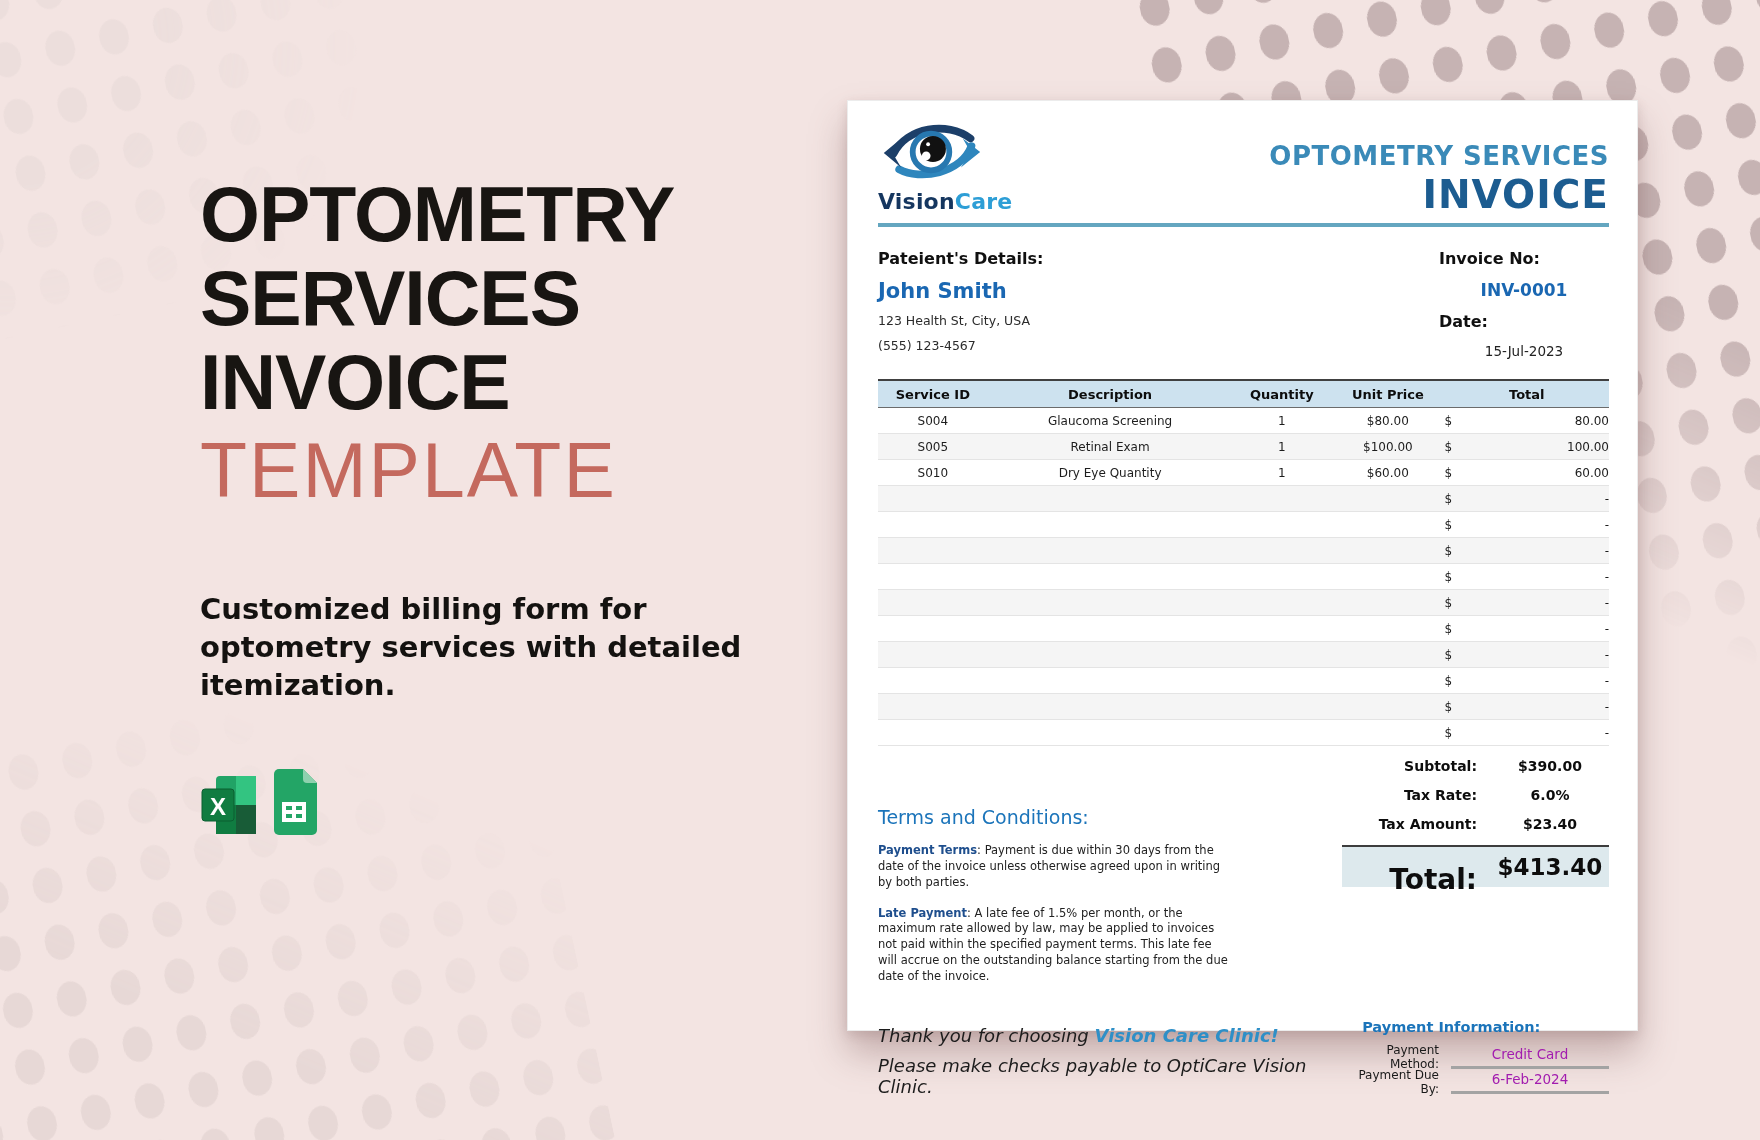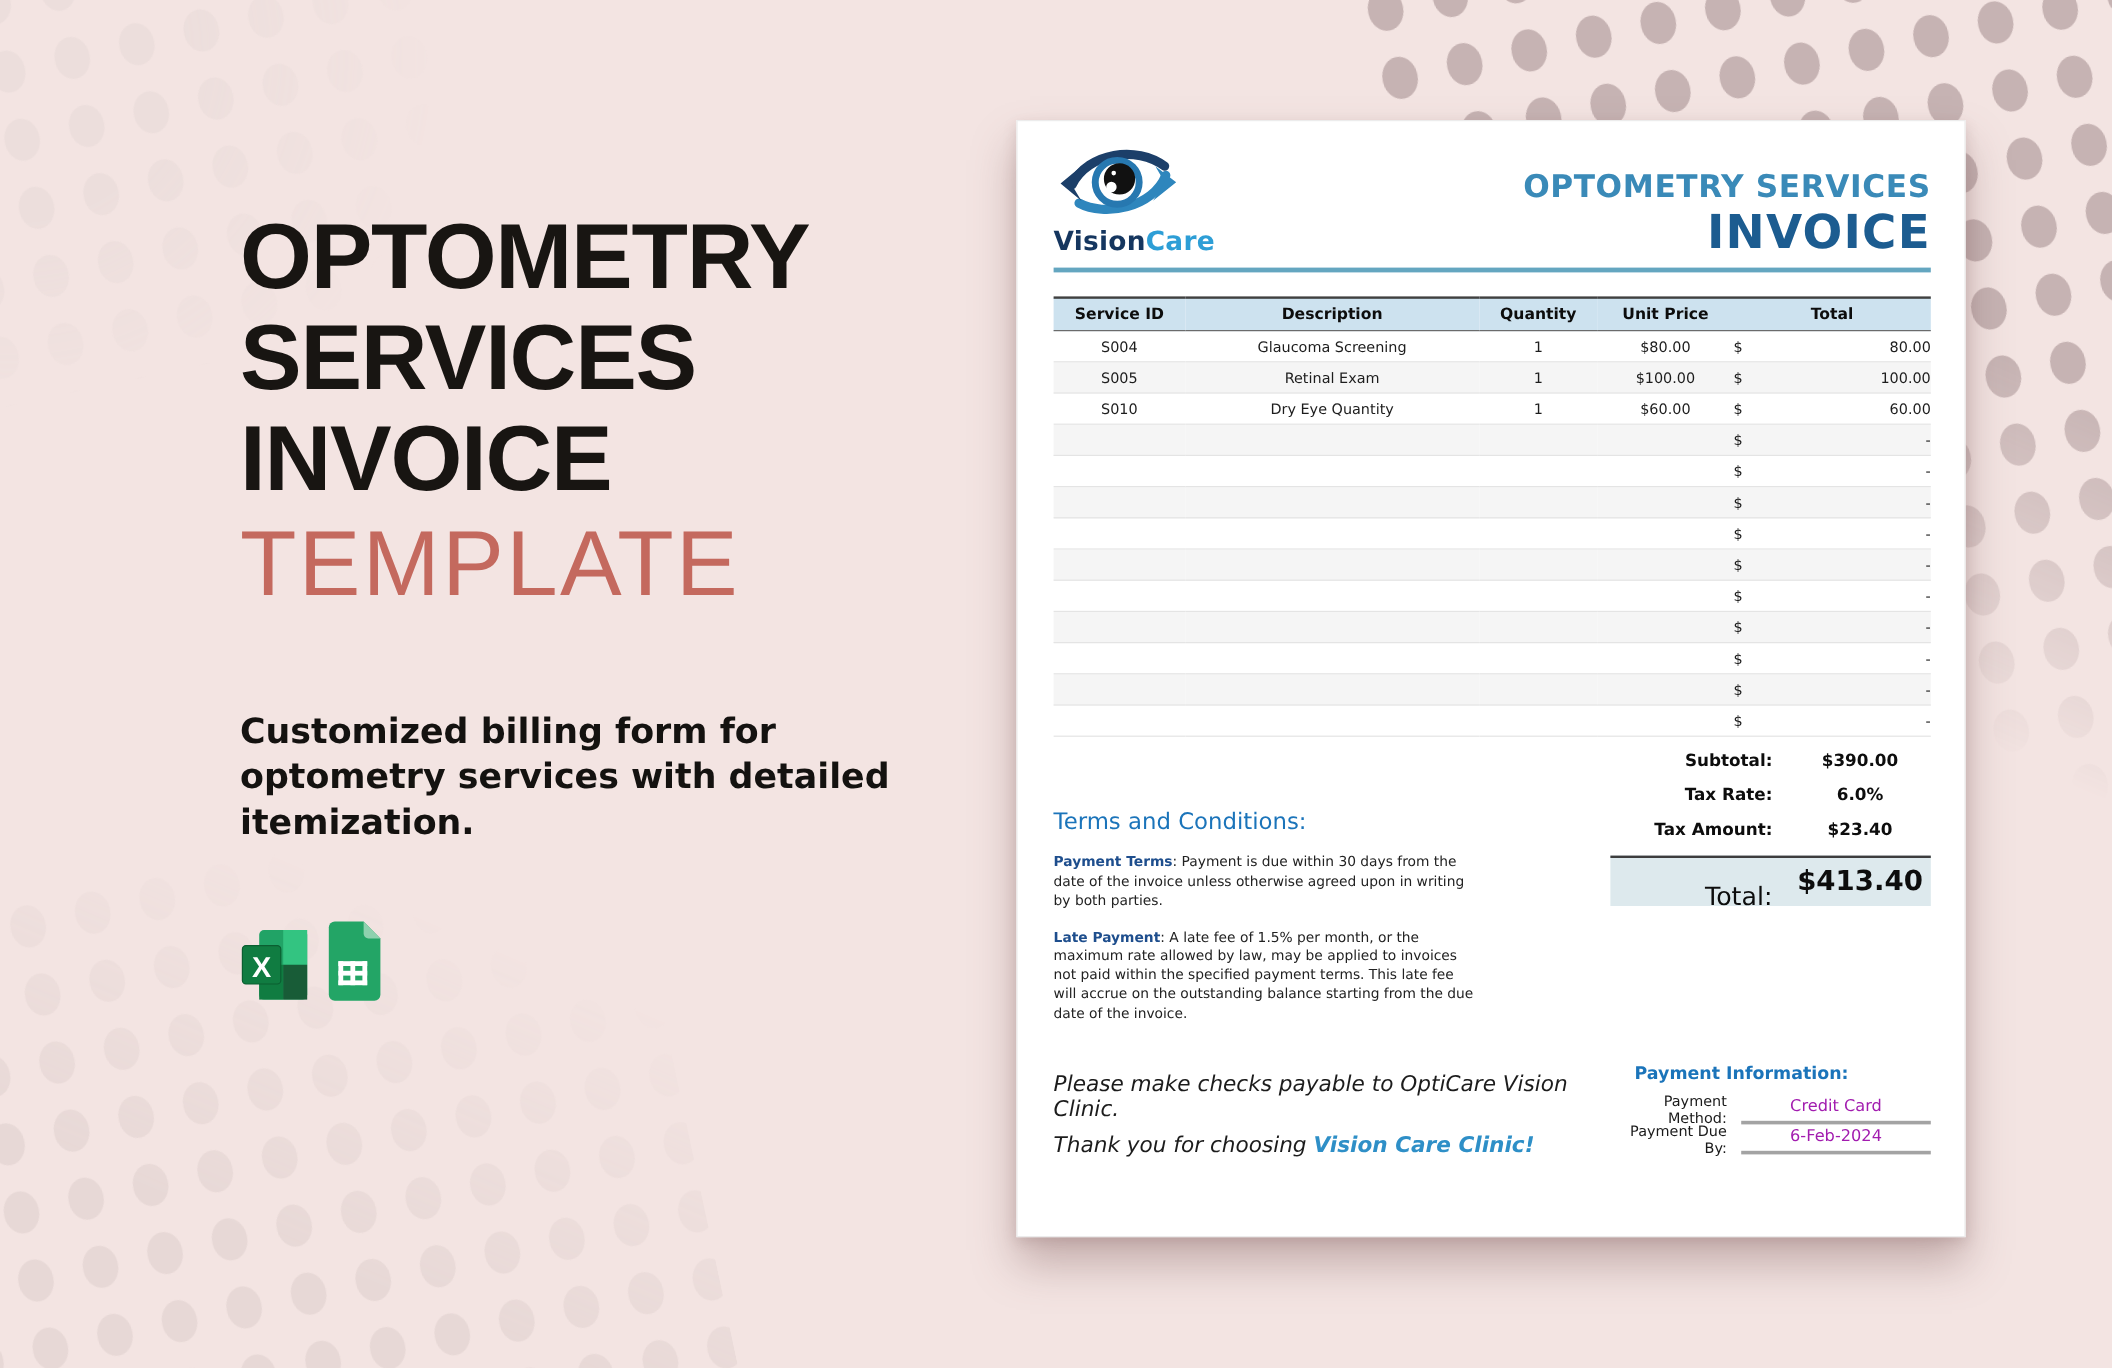--- a/index.html
+++ b/index.html
@@ -97,21 +97,21 @@
   .terms-p{font-size:11.5px;line-height:1.38;color:#222;margin-top:15px;}
   .lead-in{font-weight:700;color:#1e4e8d;}
   .totals-col{width:267px;padding-top:5px;}
   .tot-line{display:flex;align-items:center;height:29px;}
   .tot-label{flex:1;text-align:right;font-size:14px;font-weight:700;color:#0d0d0d;padding-right:14px;}
   .tot-value{width:118px;text-align:center;font-size:14px;font-weight:700;color:#0d0d0d;}
   .grand-total{
     margin-top:7px;height:40px;background:#dde9ed;border-top:2px solid #3d3d3d;
     display:flex;align-items:center;
   }
-  .grand-total .tot-label{font-size:21px;font-weight:400;margin-top:24px;}
+  .grand-total .tot-label{font-size:28px;font-weight:700;margin-top:24px;}
   .grand-total .tot-value{font-size:23px;font-weight:800;}
   
   .footer-row{display:flex;justify-content:space-between;align-items:flex-start;margin-top:18px;}
   .thanks-col{padding-top:22px;font-style:italic;}
   .thanks-line{font-size:18px;color:#1c1c1c;}
   .thanks-line .brand-em{color:#2e8fc7;font-weight:700;}
   .thanks-line+.thanks-line{margin-top:9px;}
   .payinfo-col{width:268px;}
   .payinfo-heading{font-size:14.5px;font-weight:700;color:#1b74ba;margin-bottom:10px;padding-left:12px;margin-top:16px;}
   .pay-line{display:flex;align-items:center;height:25px;}
@@ -180,20 +180,34 @@
       <div class="brand-name"><span class="b1">Vision</span><span class="b2">Care</span></div>
     </div>
     <div class="doc-titles">
       <div class="doc-title-1">OPTOMETRY SERVICES</div>
       <div class="doc-title-2">INVOICE</div>
     </div>
   </div>
 
   <div class="rule"></div>
 
+  <div class="details-row">
+    <div>
+      <div class="d-label">Pateient's Details:</div>
+      <div class="patient-name">John Smith</div>
+      <div class="patient-line">123 Health St, City, USA</div>
+      <div class="patient-line">(555) 123-4567</div>
+    </div>
+    <div class="meta-block">
+      <div class="d-label">Invoice No:</div>
+      <div class="meta-value-inv">INV-0001</div>
+      <div class="d-label meta-date-label">Date:</div>
+      <div class="meta-value-date">15-Jul-2023</div>
+    </div>
+  </div>
 
   <table class="svc">
     <thead>
       <tr>
         <th class="col-id">Service ID</th>
         <th class="col-desc">Description</th>
         <th class="col-qty">Quantity</th>
         <th class="col-unit">Unit Price</th>
         <th class="col-total">Total</th>
       </tr>
@@ -379,22 +393,22 @@
       </div>
       <div class="tot-line grand-total">
         <div class="tot-label">Total:</div>
         <div class="tot-value">$413.40</div>
       </div>
     </div>
   </div>
 
   <div class="footer-row">
     <div class="thanks-col">
+      <div class="thanks-line"><span>Thank you for choosing </span><span class="brand-em">Vision Care Clinic!</span></div>
       <div class="thanks-line">Please make checks payable to OptiCare Vision Clinic.</div>
-      <div class="thanks-line"><span>Thank you for choosing </span><span class="brand-em">Vision Care Clinic!</span></div>
     </div>
     <div class="payinfo-col">
       <div class="payinfo-heading">Payment Information:</div>
       <div class="pay-line">
         <div class="pay-label">Payment Method:</div>
         <div class="pay-value">Credit Card</div>
       </div>
       <div class="pay-line">
         <div class="pay-label">Payment Due By:</div>
         <div class="pay-value">6-Feb-2024</div>

